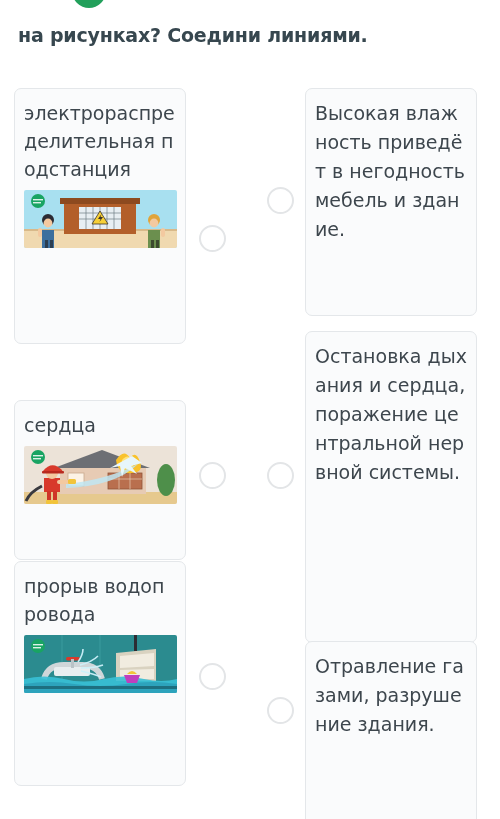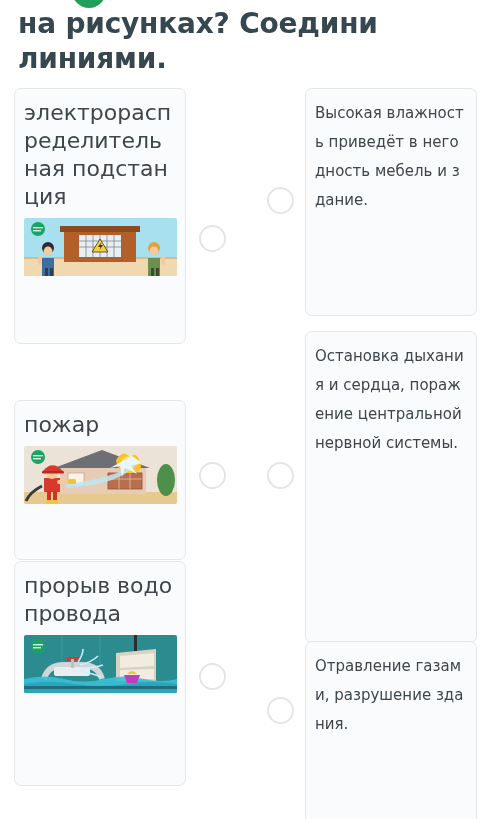--- a/index.html
+++ b/index.html
@@ -24,23 +24,23 @@
     width: 34px;
     height: 34px;
     border-radius: 50%;
     background: #22a05b;
   }
 
   
   #question {
     position: absolute;
     left: 18px;
-    top: 6px;
+    top: 18px;
     width: 464px;
-    font-size: 28px;
+    font-size: 19px;
     line-height: 35px;
     font-weight: bold;
     color: #37474f;
     letter-spacing: -0.2px;
   }
 
   
   #board {
     position: absolute;
     left: 0;
@@ -62,29 +62,29 @@
     left: 0;
     width: 172px;
     box-sizing: border-box;
     background: #fafbfc;
     border: 1px solid #e4e7ea;
     border-radius: 7px;
     padding: 10px 9px 9px 9px;
   }
 
   .card-label {
-    font-size: 22px;
+    font-size: 19px;
     line-height: 28px;
     color: #3d464d;
     word-break: break-all;
     overflow-wrap: anywhere;
   }
 
   .card-text {
-    font-size: 15px;
+    font-size: 19px;
     line-height: 29px;
     color: #3d464d;
     word-break: break-all;
     overflow-wrap: anywhere;
   }
 
   .thumb {
     margin-top: 7px;
     width: 153px;
     height: 58px;
@@ -173,21 +173,21 @@
           <rect x="137" y="38" width="4" height="9" rx="2" fill="#f3c9a0"></rect>
 
           <circle cx="14" cy="11" r="7" fill="#19a463"></circle>
           <rect x="9" y="9" width="10" height="1.4" fill="#ffffff" opacity="0.85"></rect>
           <rect x="9" y="12" width="8" height="1.4" fill="#ffffff" opacity="0.85"></rect>
         </svg>
       </div>
     </div>
 
     <div class="card l2">
-      <div class="card-label">пожар</div>
+      <div class="card-label">сердца</div>
       <div class="thumb">
         <svg viewBox="0 0 153 58" preserveAspectRatio="none" aria-hidden="true">
           <rect x="0" y="0" width="153" height="58" fill="#ece3d8"></rect>
           <rect x="0" y="46" width="153" height="12" fill="#e6c98e"></rect>
 
           <polygon points="30,22 78,4 126,22" fill="#6d6f74"></polygon>
           <rect x="36" y="22" width="86" height="26" fill="#e7cbb4"></rect>
           <rect x="44" y="27" width="16" height="13" fill="#fdf3e6" stroke="#c9a98d" stroke-width="0.8"></rect>
           <rect x="84" y="27" width="34" height="16" fill="#b96f4e" stroke="#8e5337" stroke-width="0.8"></rect>
           <g stroke="#e7cbb4" stroke-width="0.7">

